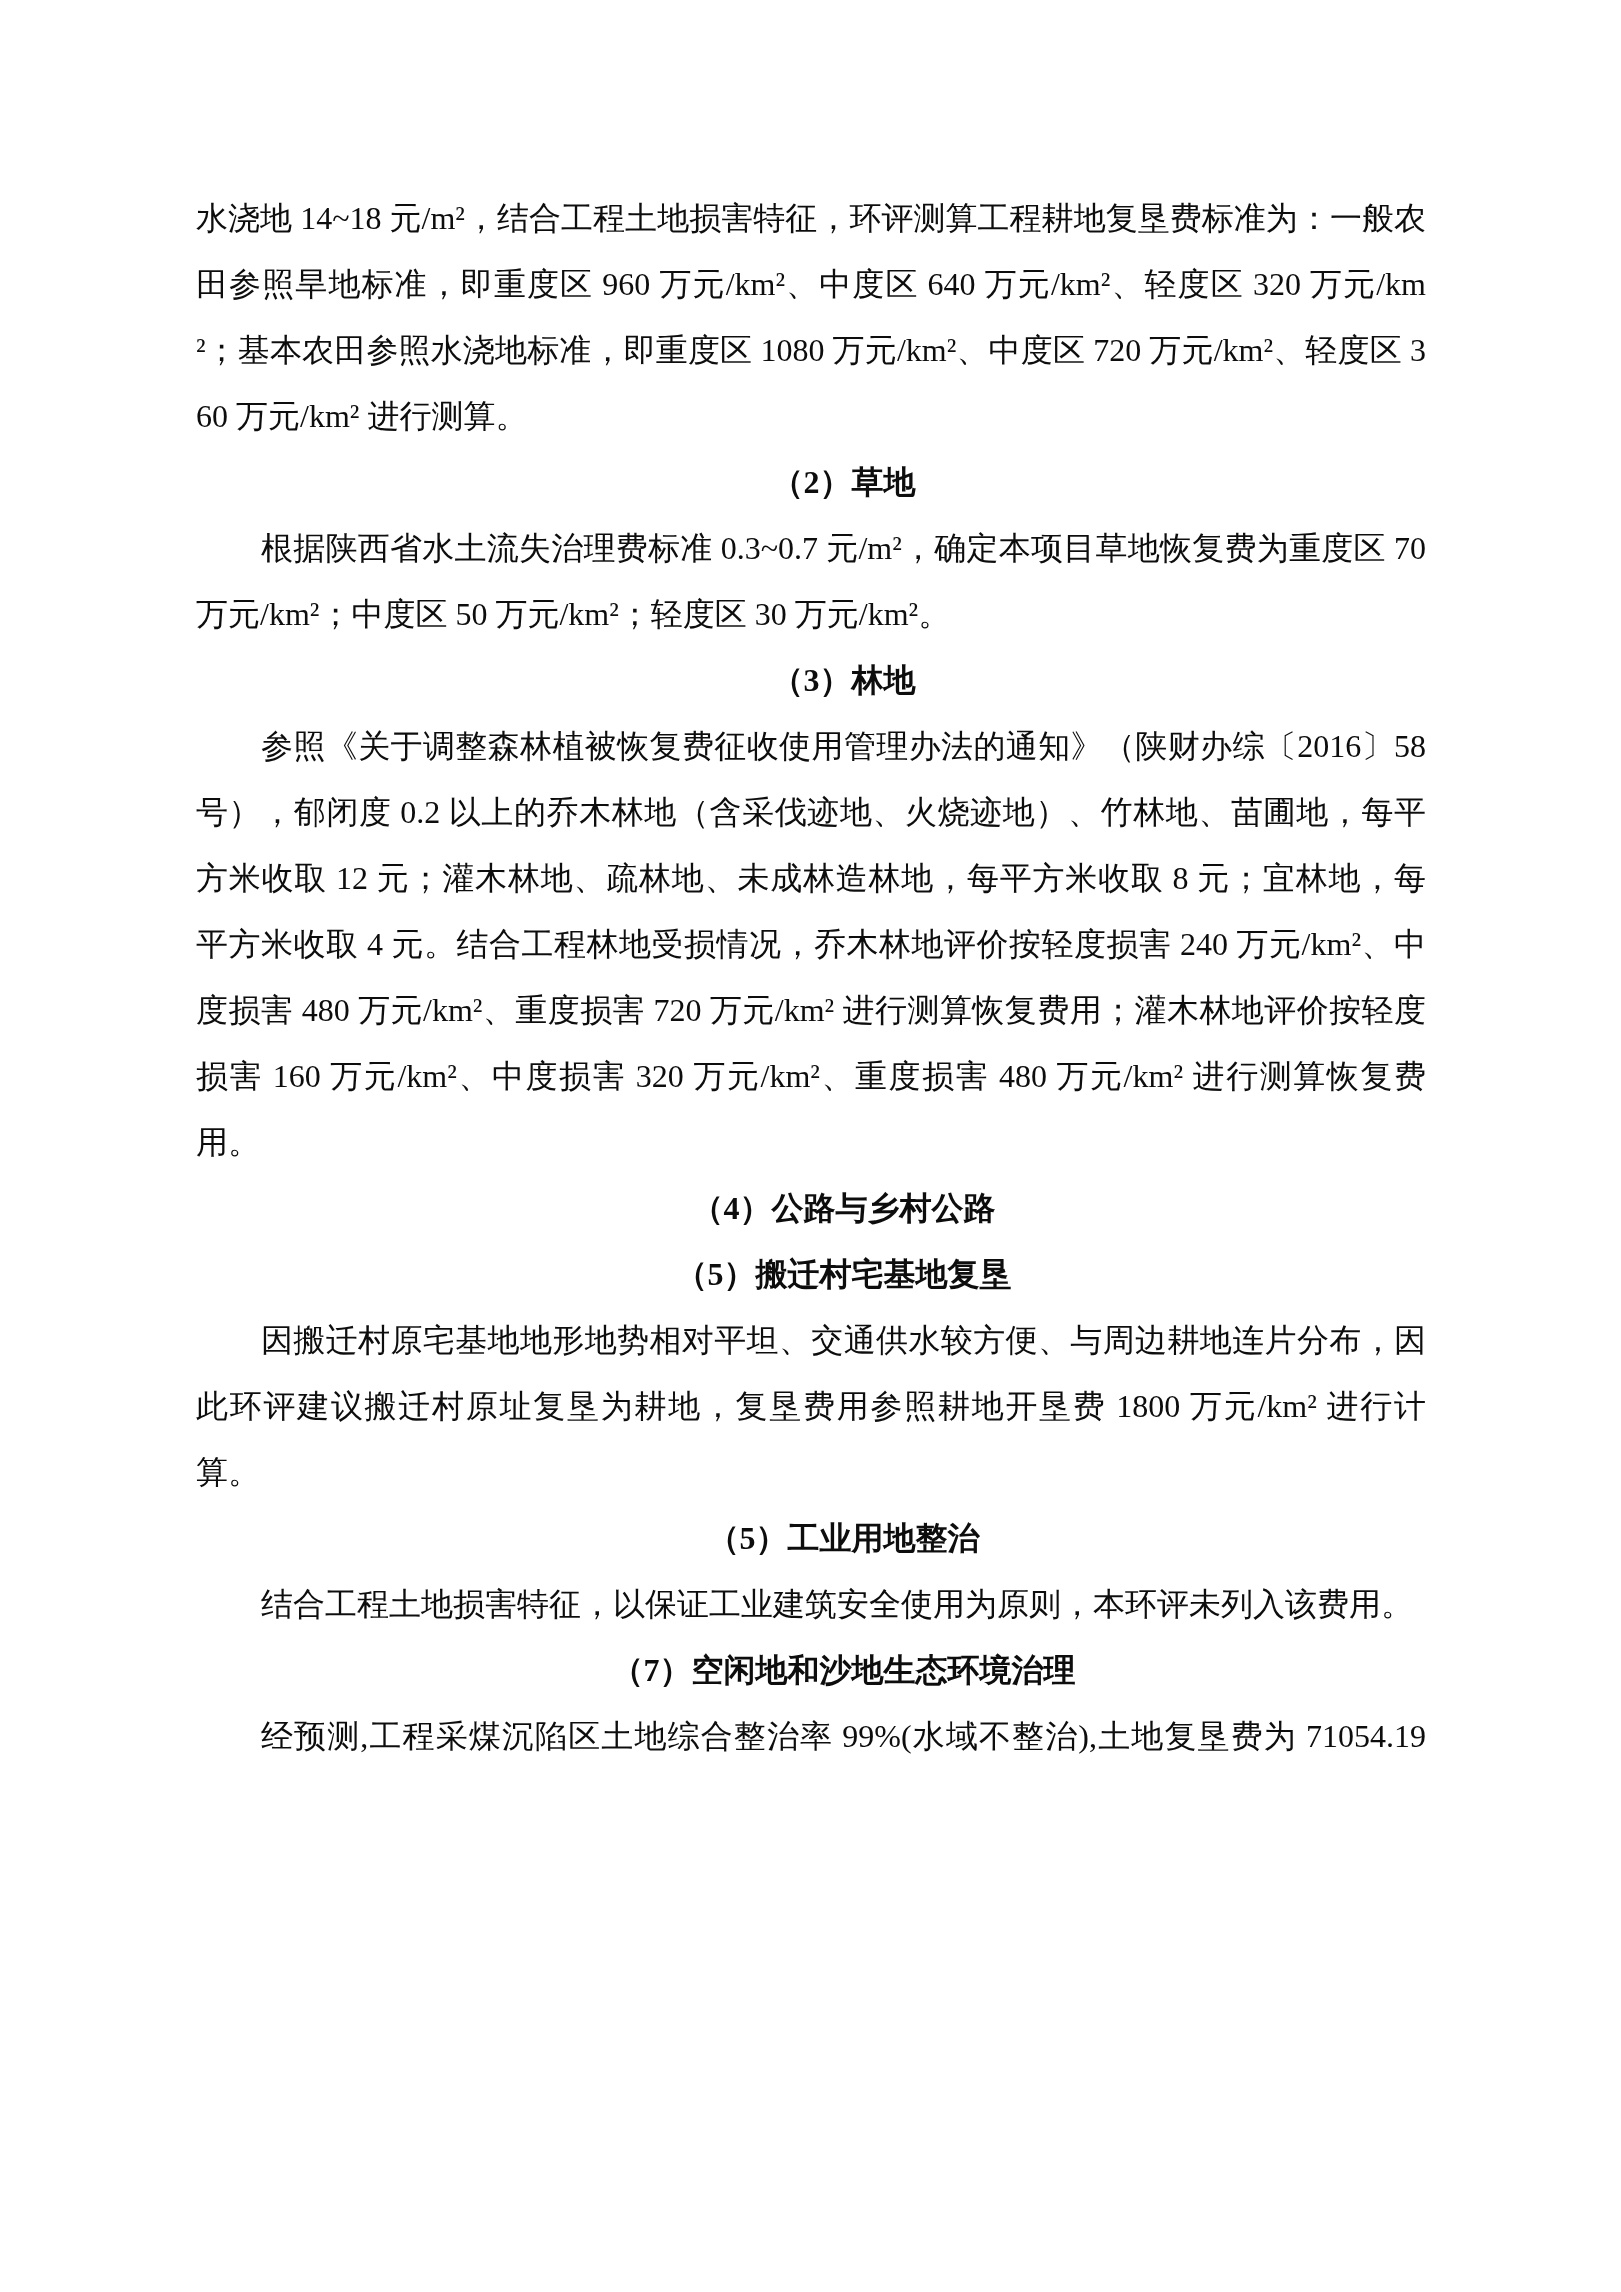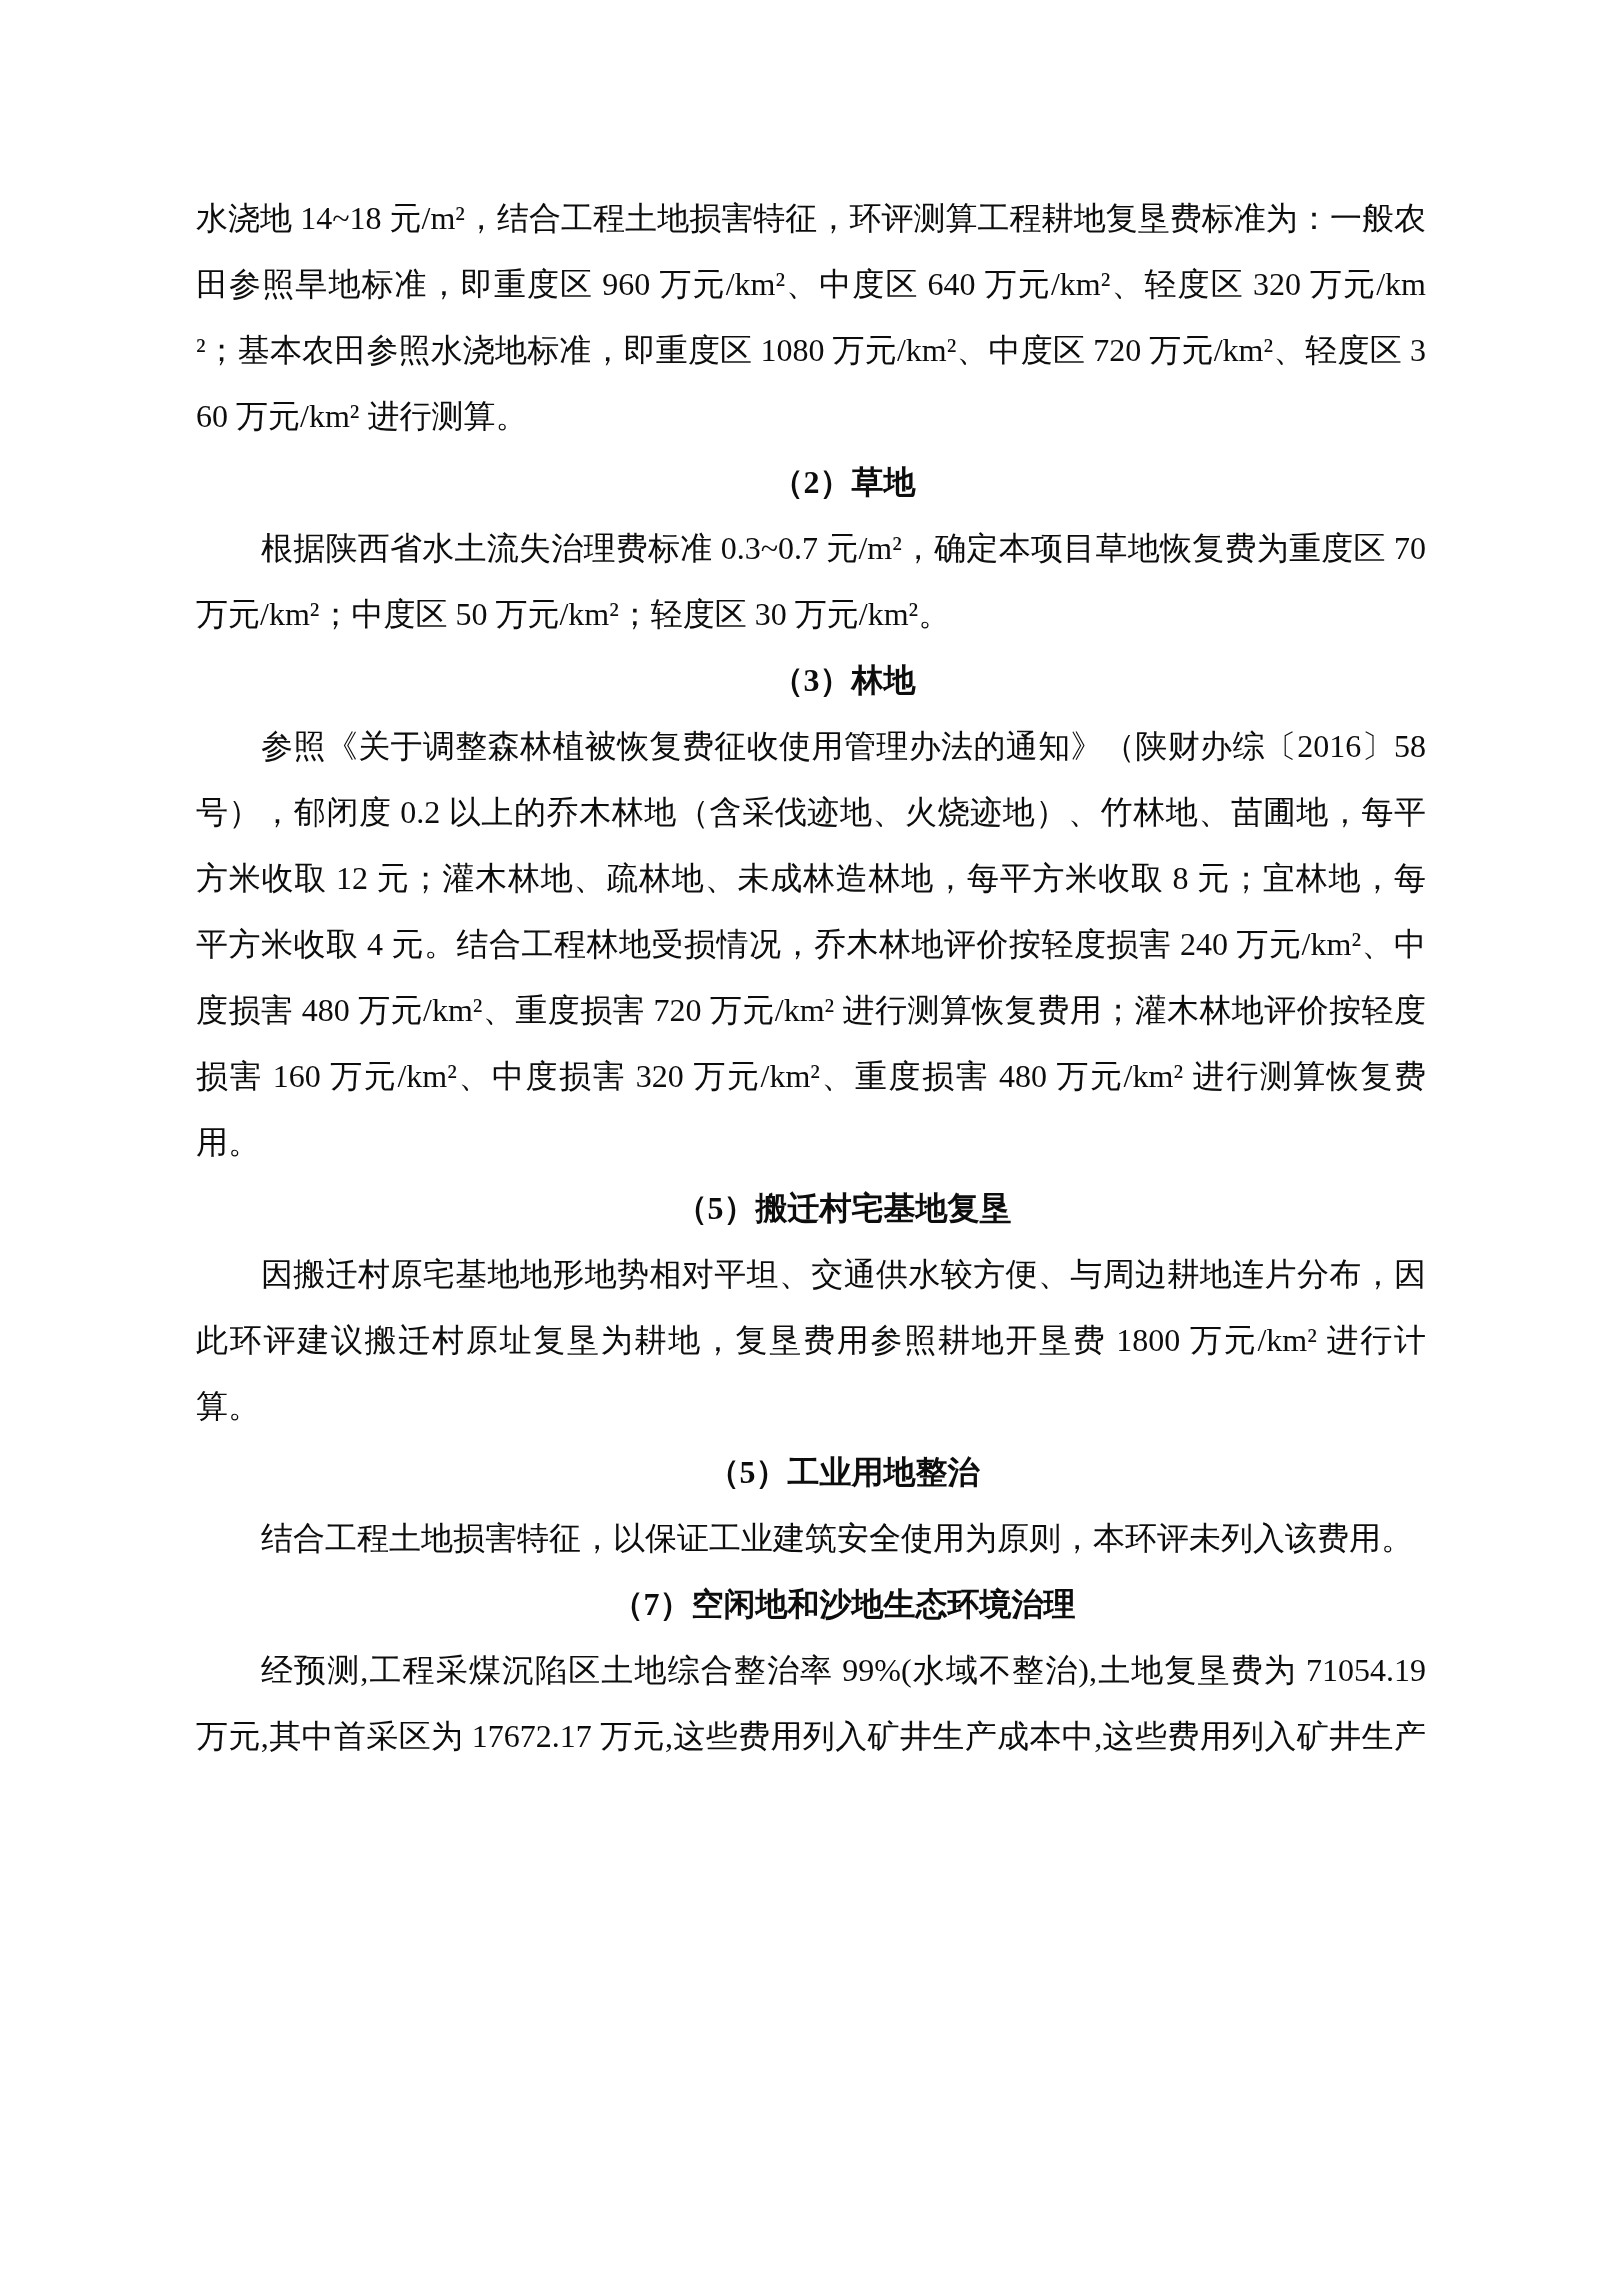--- a/index.html
+++ b/index.html
@@ -73,20 +73,21 @@
     <p class="no-indent">水浇地 14~18 元/m²，结合工程土地损害特征，环评测算工程耕地复垦费标准为：一般农田参照旱地标准，即重度区 960 万元/km²、中度区 640 万元/km²、轻度区 320 万元/km²；基本农田参照水浇地标准，即重度区 1080 万元/km²、中度区 720 万元/km²、轻度区 360 万元/km² 进行测算。</p>
 
     <h3>（2）草地</h3>
 
     <p>根据陕西省水土流失治理费标准 0.3~0.7 元/m²，确定本项目草地恢复费为重度区 70 万元/km²；中度区 50 万元/km²；轻度区 30 万元/km²。</p>
 
     <h3>（3）林地</h3>
 
     <p>参照《关于调整森林植被恢复费征收使用管理办法的通知》（陕财办综〔2016〕58 号），郁闭度 0.2 以上的乔木林地（含采伐迹地、火烧迹地）、竹林地、苗圃地，每平方米收取 12 元；灌木林地、疏林地、未成林造林地，每平方米收取 8 元；宜林地，每平方米收取 4 元。结合工程林地受损情况，乔木林地评价按轻度损害 240 万元/km²、中度损害 480 万元/km²、重度损害 720 万元/km² 进行测算恢复费用；灌木林地评价按轻度损害 160 万元/km²、中度损害 320 万元/km²、重度损害 480 万元/km² 进行测算恢复费用。</p>
 
+    <h3>（4）公路与乡村公路</h3>
 
 
     <h3>（5）搬迁村宅基地复垦</h3>
 
     <p>因搬迁村原宅基地地形地势相对平坦、交通供水较方便、与周边耕地连片分布，因此环评建议搬迁村原址复垦为耕地，复垦费用参照耕地开垦费 1800 万元/km² 进行计算。</p>
 
     <h3>（5）工业用地整治</h3>
 
     <p>结合工程土地损害特征，以保证工业建筑安全使用为原则，本环评未列入该费用。</p>
 

